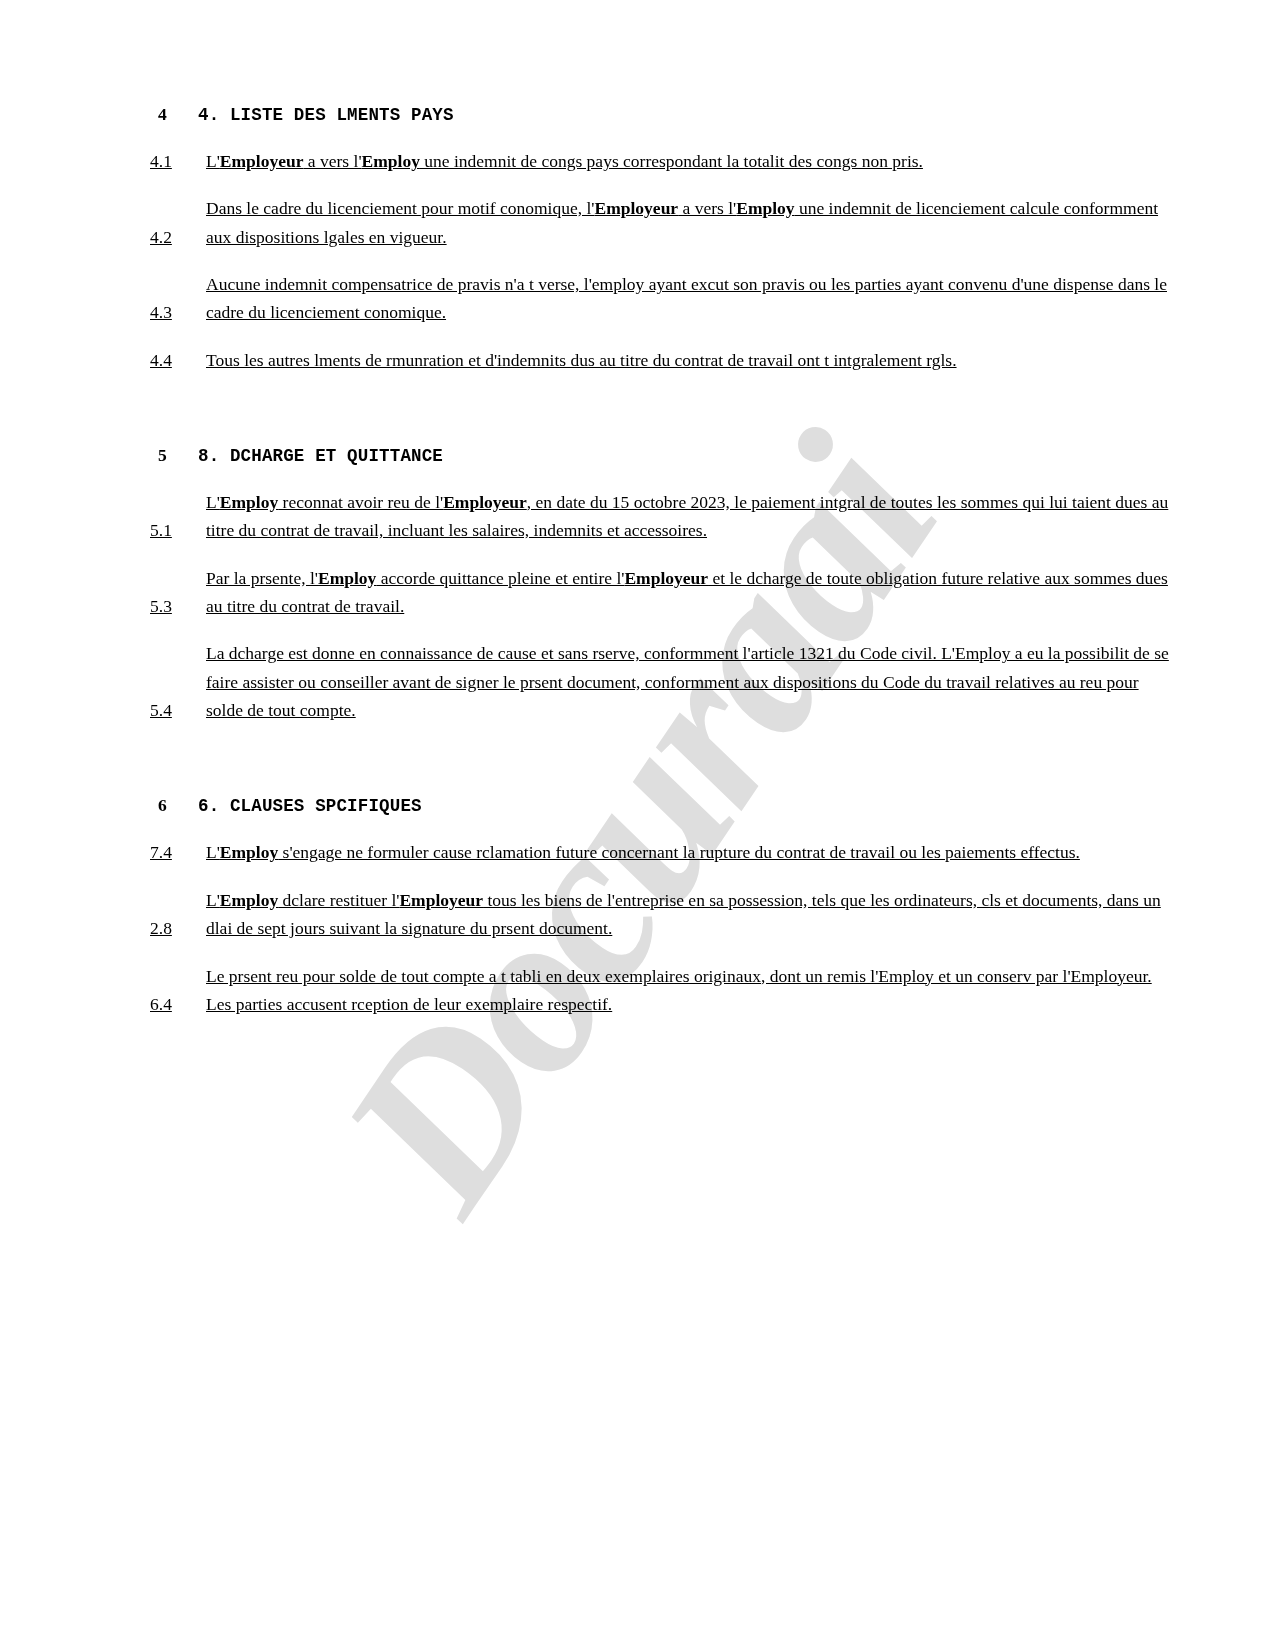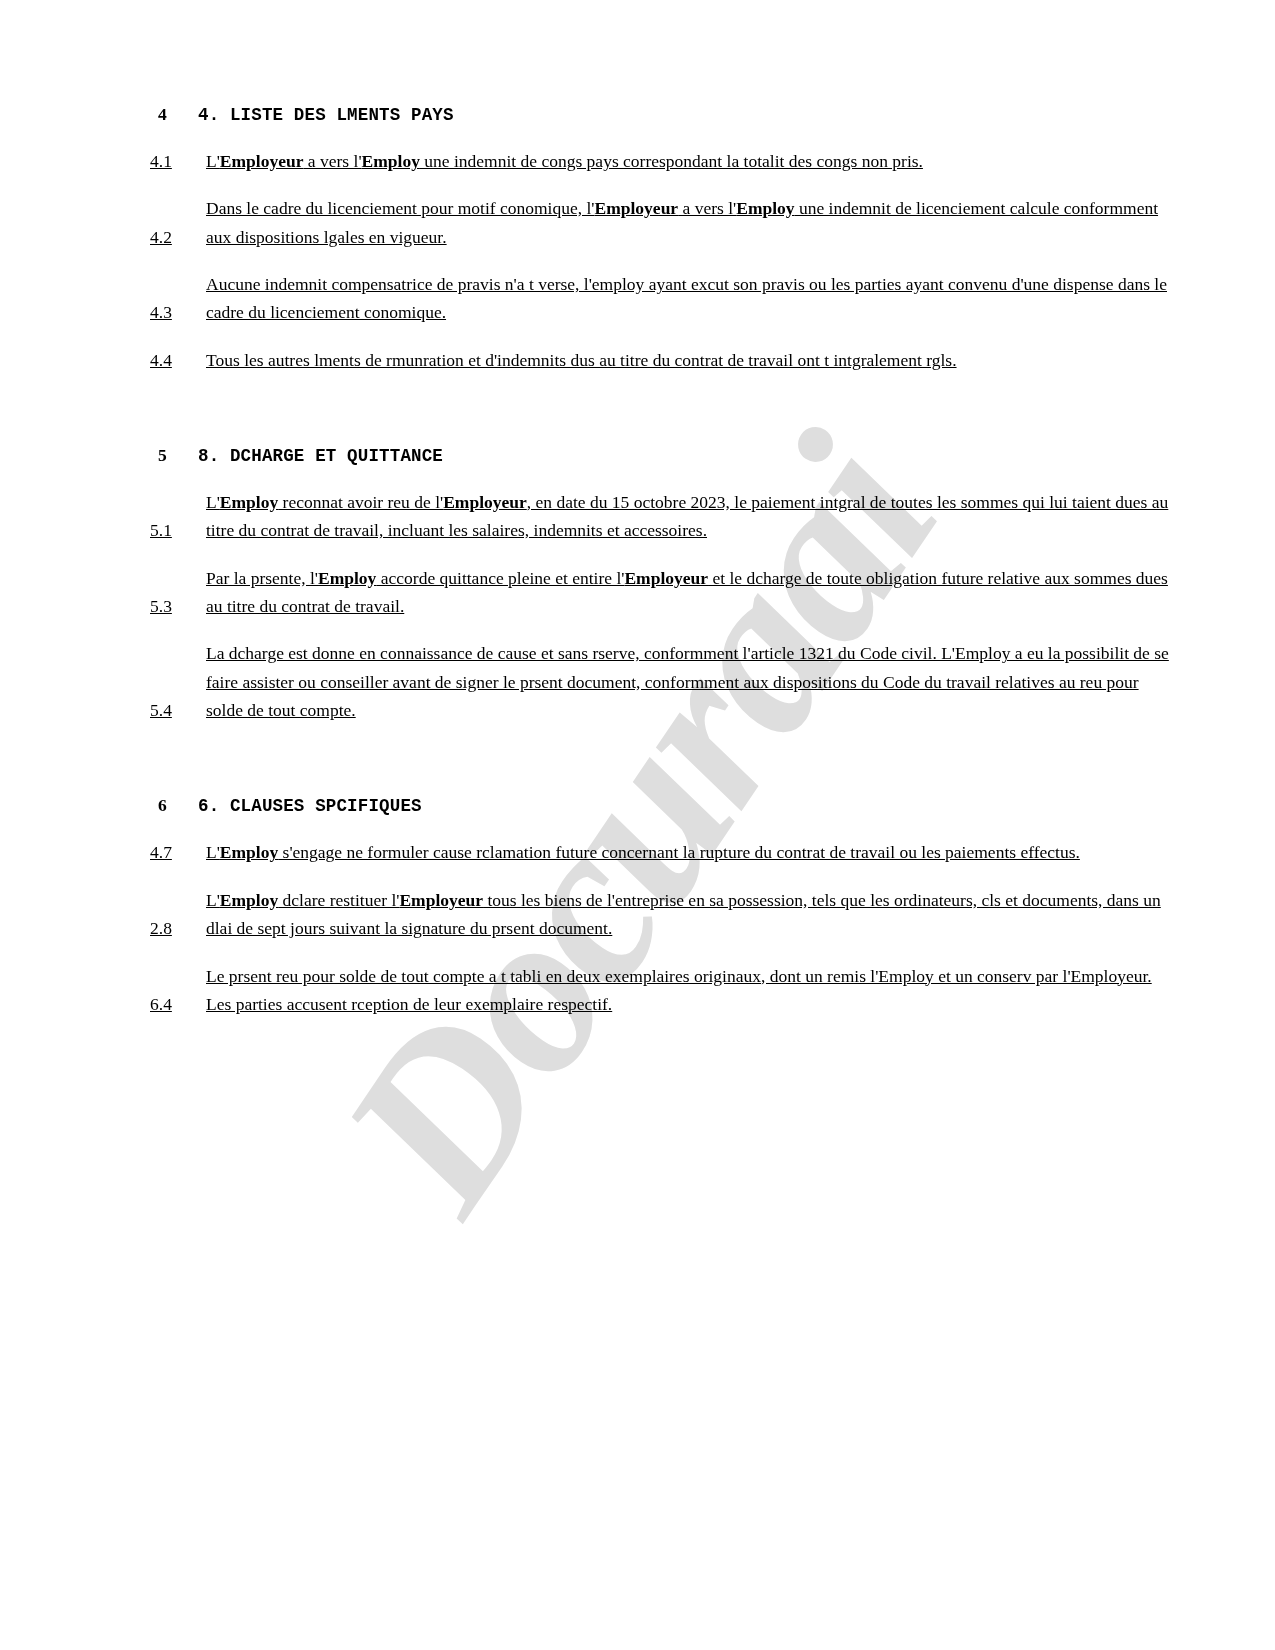--- a/index.html
+++ b/index.html
@@ -149,21 +149,21 @@
             <span class="body"><span>La dcharge est donne en connaissance de cause et sans rserve, conformment  l'article 1321 du Code civil. L'Employ a eu la possibilit de se faire assister ou conseiller avant de signer le prsent document, conformment aux dispositions du Code du travail relatives au reu pour solde de tout compte.</span></span>
           </div>
         </div>
         <div class="section-gap"></div>
         <div class="section">
           <div class="section-heading">
             <span class="num">6</span>
             <span class="title">6. CLAUSES SPCIFIQUES</span>
           </div>
           <div class="clause">
-            <span class="num">4.7</span>
+            <span class="num">7.4</span>
             <span class="body"><span>L'</span><b>Employ</b><span> s'engage  ne formuler cause rclamation future concernant la rupture du contrat de travail ou les paiements effectus.</span></span>
           </div>
           <div class="clause">
             <span class="num">2.8</span>
             <span class="body"><span>L'</span><b>Employ</b><span> dclare restituer  l'</span><b>Employeur</b><span> tous les biens de l'entreprise en sa possession, tels que les ordinateurs, cls et documents, dans un dlai de sept jours suivant la signature du prsent document.</span></span>
           </div>
           <div class="clause">
             <span class="num">6.4</span>
             <span class="body"><span>Le prsent reu pour solde de tout compte a t tabli en deux exemplaires originaux, dont un remis  l'Employ et un conserv par l'Employeur. Les parties accusent rception de leur exemplaire respectif.</span></span>
           </div>

